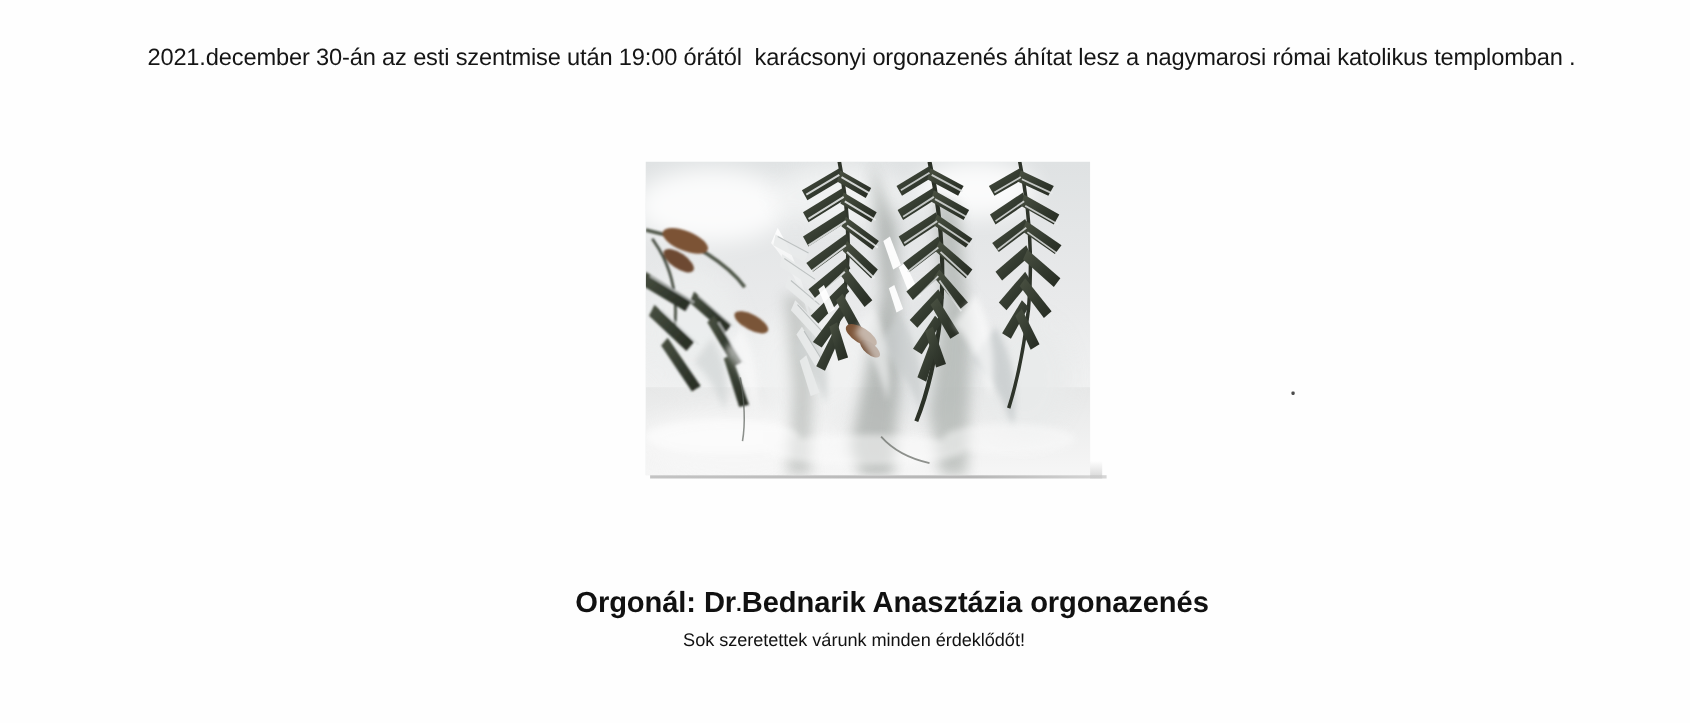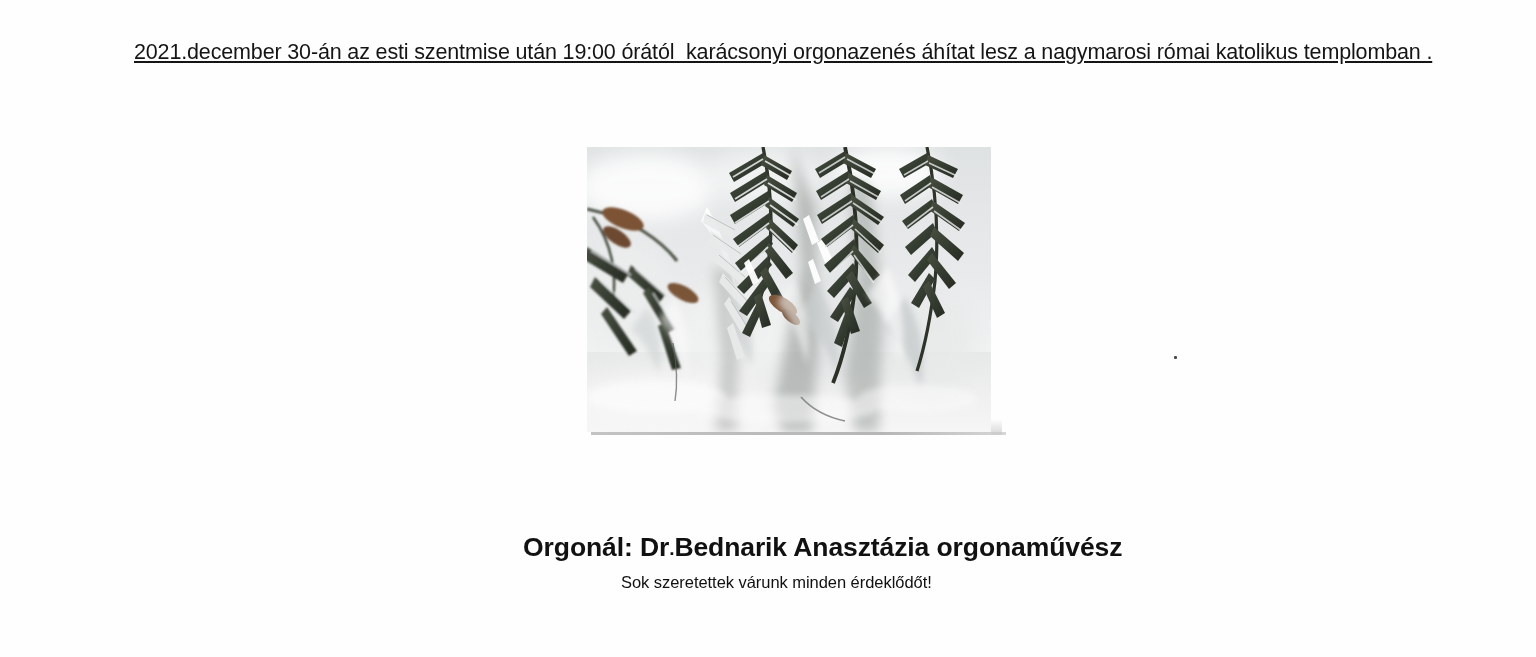--- a/index.html
+++ b/index.html
@@ -28,21 +28,20 @@
     position: absolute;
     left: 134px;
     top: 38px;
     width: 1370px;
     font-size: 21.5px;
     line-height: 28px;
     font-weight: 400;
     letter-spacing: -0.15px;
     color: #151515;
     white-space: pre;
-    text-decoration: underline;
   }
 
   
   .photo-wrap {
     position: absolute;
     left: 587px;
     top: 147px;
     width: 404px;
     height: 285px;
   }
@@ -342,18 +341,18 @@
 
         <path d="M214 250 q16 18 44 24" stroke="#6b6f6a" stroke-width="1.6" fill="none" opacity="0.75"></path>
         <path d="M86 196 q6 34 2 58" stroke="#5d635c" stroke-width="1.4" fill="none" opacity="0.7"></path>
       </svg>
     </div>
   </div>
 
   <div class="stray-dot"></div>
 
   <div class="credit">
-    <span>Orgonál: Dr</span><span class="dr-dot">.</span><span>Bednarik Anasztázia orgonaművész</span>
+    <span>Orgonál: Dr</span><span class="dr-dot">.</span><span>Bednarik Anasztázia orgonazenés</span>
   </div>
 
   <div class="closing">Sok szeretettek várunk minden érdeklődőt!</div>
 
 </div>
 
 </body></html>

